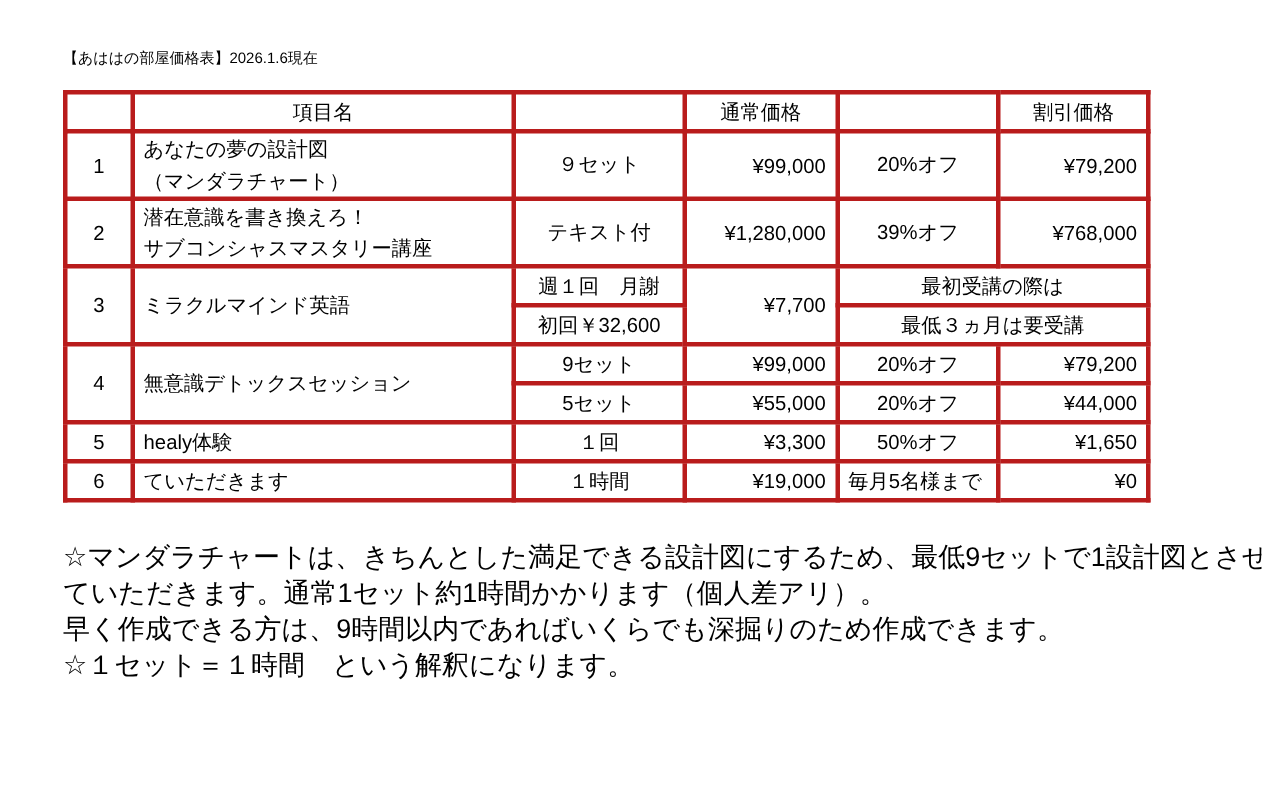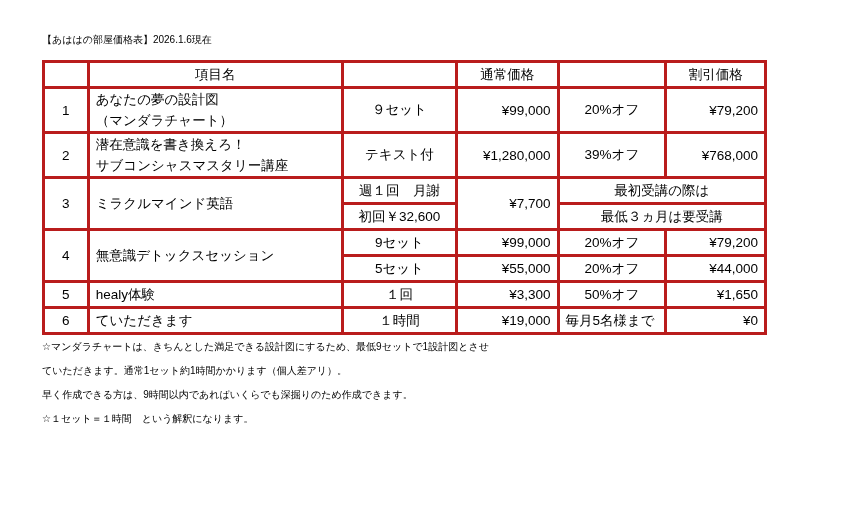--- a/index.html
+++ b/index.html
@@ -53,22 +53,23 @@
 
   .two-line { line-height: 21px; }
   .two-line div { white-space: nowrap; }
   .center { text-align: center; }
   .right  { text-align: right; }
   .left   { text-align: left; }
 
   .small-note { font-size: 12px; text-align: left; }
 
   .notes {
+    margin-top: 24px;
     margin-left: 2px;
-    font-size: 10px;
+    font-size: 18px;
     line-height: 24px;
   }
   .notes p {
     margin: 0;
     white-space: nowrap;
   }
   .notes p.indent2 { padding-left: 6px; }
 </style>
 </head>
 <body>

